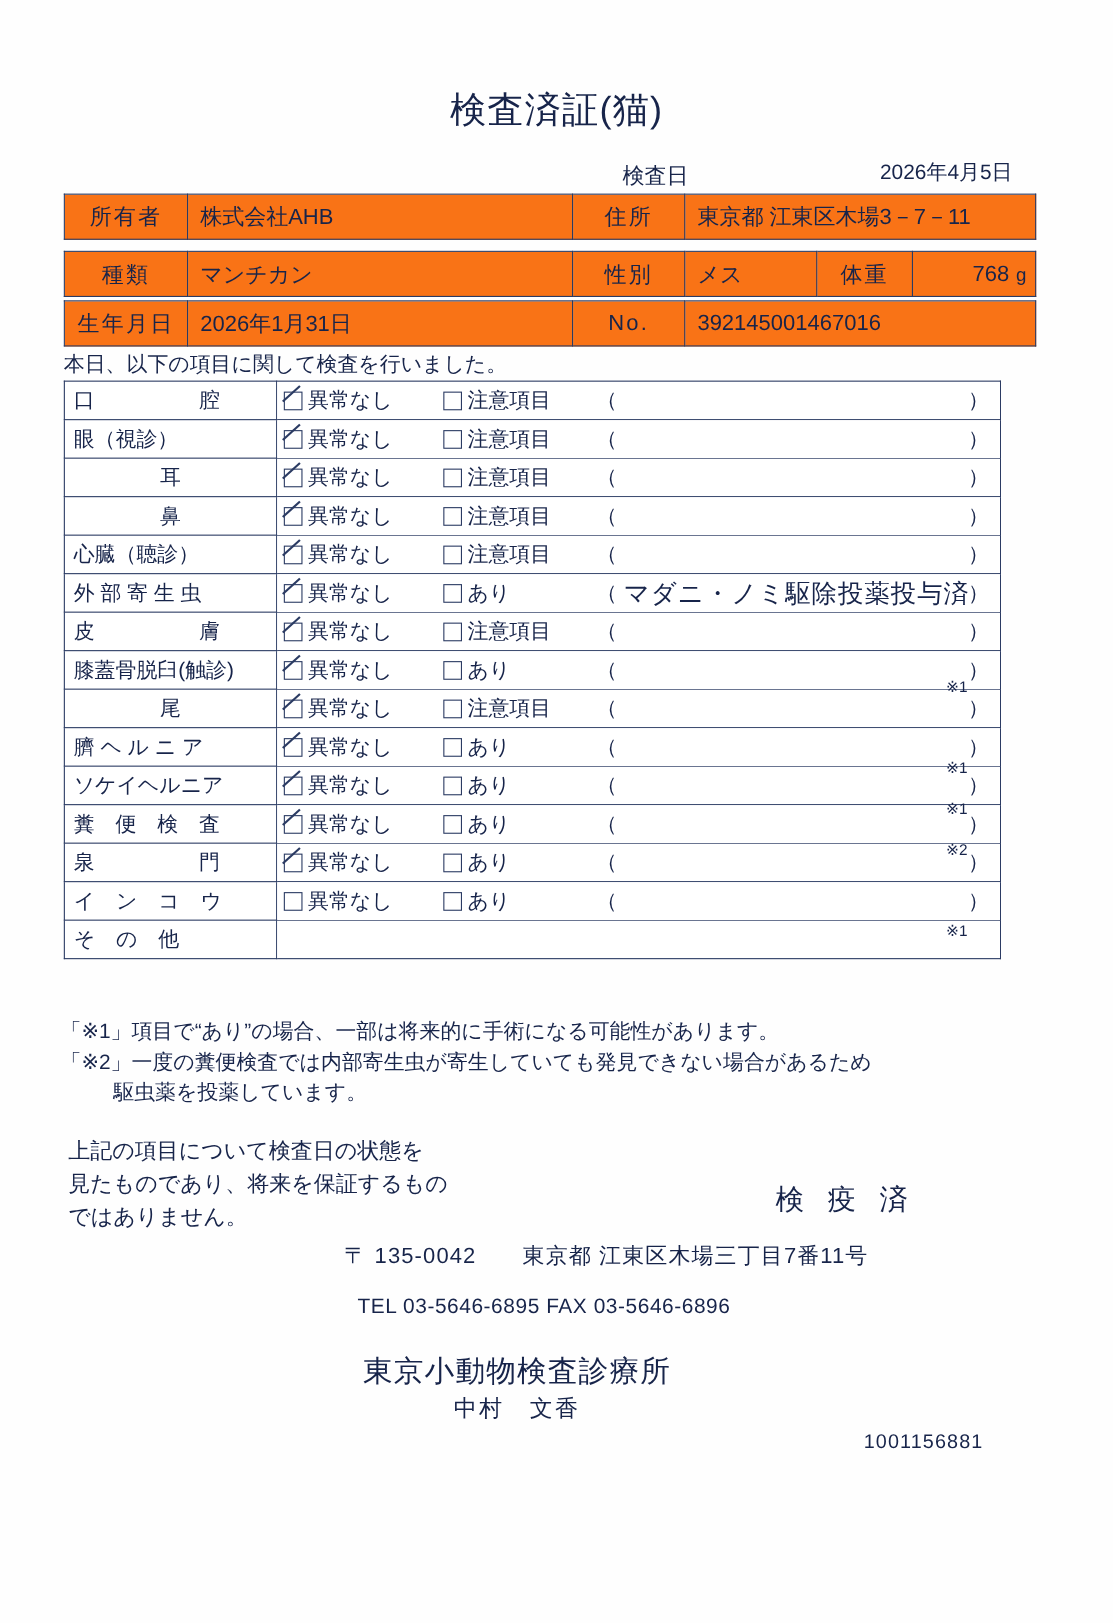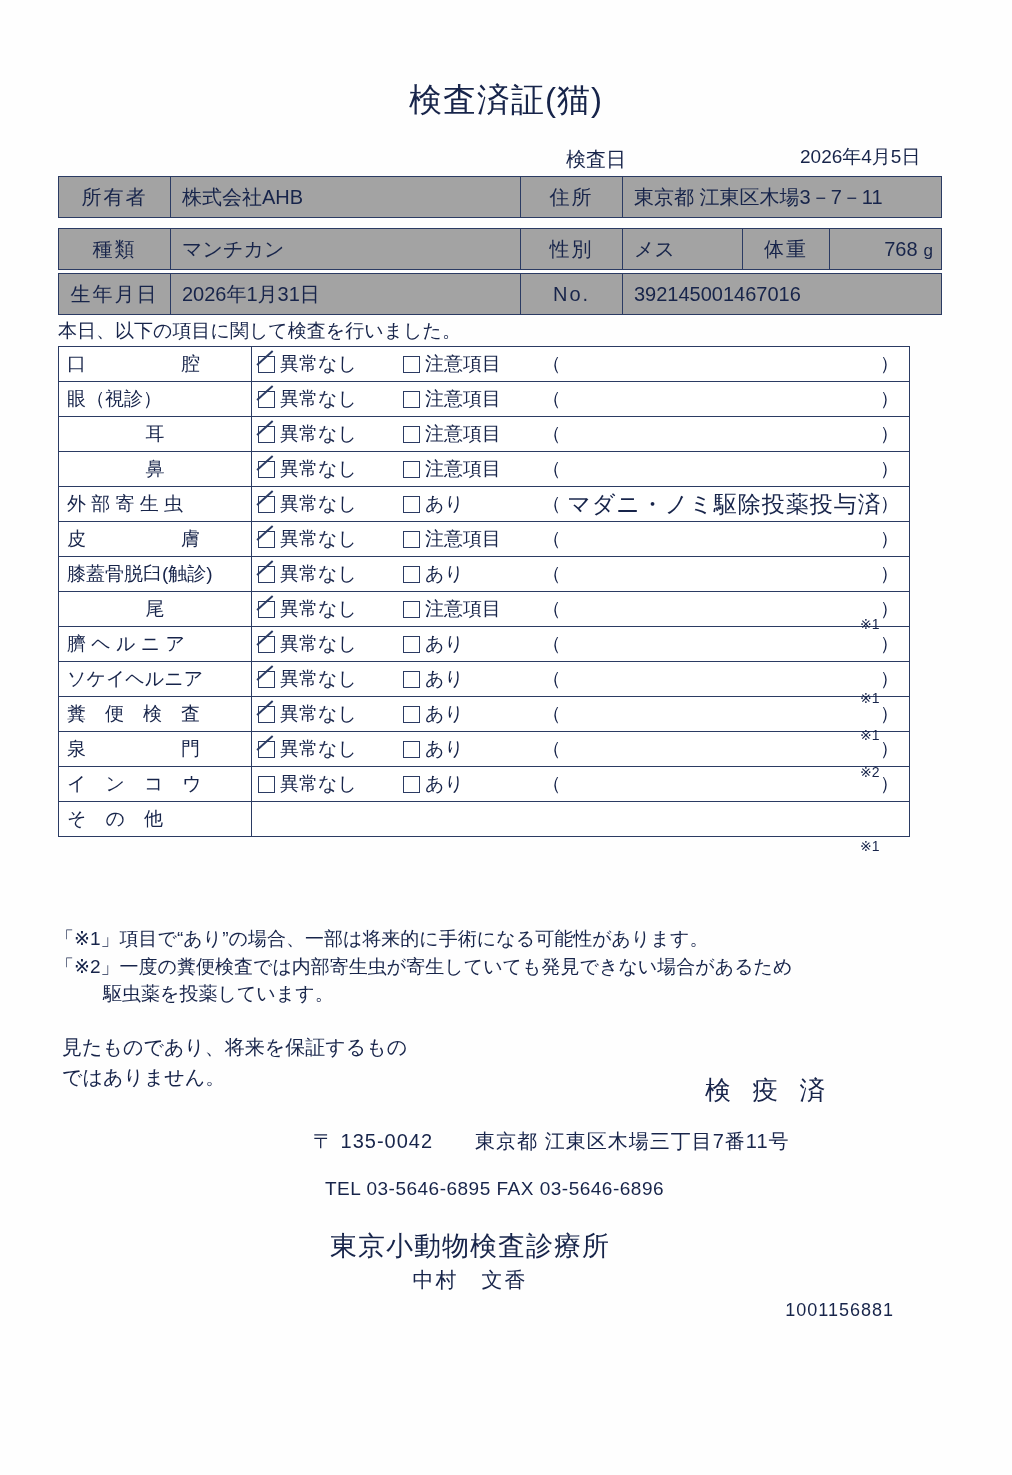--- a/index.html
+++ b/index.html
@@ -55,21 +55,21 @@
     width: 884px;
     border-collapse: collapse;
     font-size: 20px;
     color: #17244a;
   }
   .info td {
     border: 1.6px solid #2b3b63;
     padding: 5px 8px;
     height: 30px;
     vertical-align: middle;
-    background: #a3a3a3;
+    background: #f97316;
   }
   .info td.lbl {
     text-align: center;
     letter-spacing: 2px;
     white-space: nowrap;
   }
   .info td.val {
     text-align: left;
     padding-left: 11px;
   }
@@ -353,20 +353,38 @@
                 <span class="box"></span>
                 <span>注意項目</span>
               </span>
               <span class="paren-open">（</span>
               <span class="free-text"></span>
             </div>
             <span class="paren-close">）</span>
           </td>
         </tr>
         <tr>
+          <td class="name">心臓（聴診）</td>
+          <td class="body">
+            <div class="row-inner">
+              <span class="chk c1">
+                <span class="box checked"></span>
+                <span>異常なし</span>
+              </span>
+              <span class="chk c2">
+                <span class="box"></span>
+                <span>注意項目</span>
+              </span>
+              <span class="paren-open">（</span>
+              <span class="free-text"></span>
+            </div>
+            <span class="paren-close">）</span>
+          </td>
+        </tr>
+        <tr>
           <td class="name">外 部 寄 生 虫</td>
           <td class="body">
             <div class="row-inner">
               <span class="chk c1">
                 <span class="box checked"></span>
                 <span>異常なし</span>
               </span>
               <span class="chk c2">
                 <span class="box"></span>
                 <span>あり</span>
@@ -528,20 +546,21 @@
       </tbody>
   </table>
 
   <div class="footnotes">
     <div>「※1」項目で“あり”の場合、一部は将来的に手術になる可能性があります。</div>
     <div>「※2」一度の糞便検査では内部寄生虫が寄生していても発見できない場合があるため</div>
     <span class="indent">駆虫薬を投薬しています。</span>
   </div>
 
   <div class="disclaimer">
+    <div>上記の項目について検査日の状態を</div>
     <div>見たものであり、将来を保証するもの</div>
     <div>ではありません。</div>
   </div>
 
   <div class="stamp">検 疫 済</div>
   <div class="addr">〒 135-0042　　東京都 江東区木場三丁目7番11号</div>
   <div class="tel">TEL 03-5646-6895  FAX 03-5646-6896</div>
   <div class="clinic">東京小動物検査診療所</div>
   <div class="doctor">中村　文香</div>
   <div class="serial">1001156881</div>

